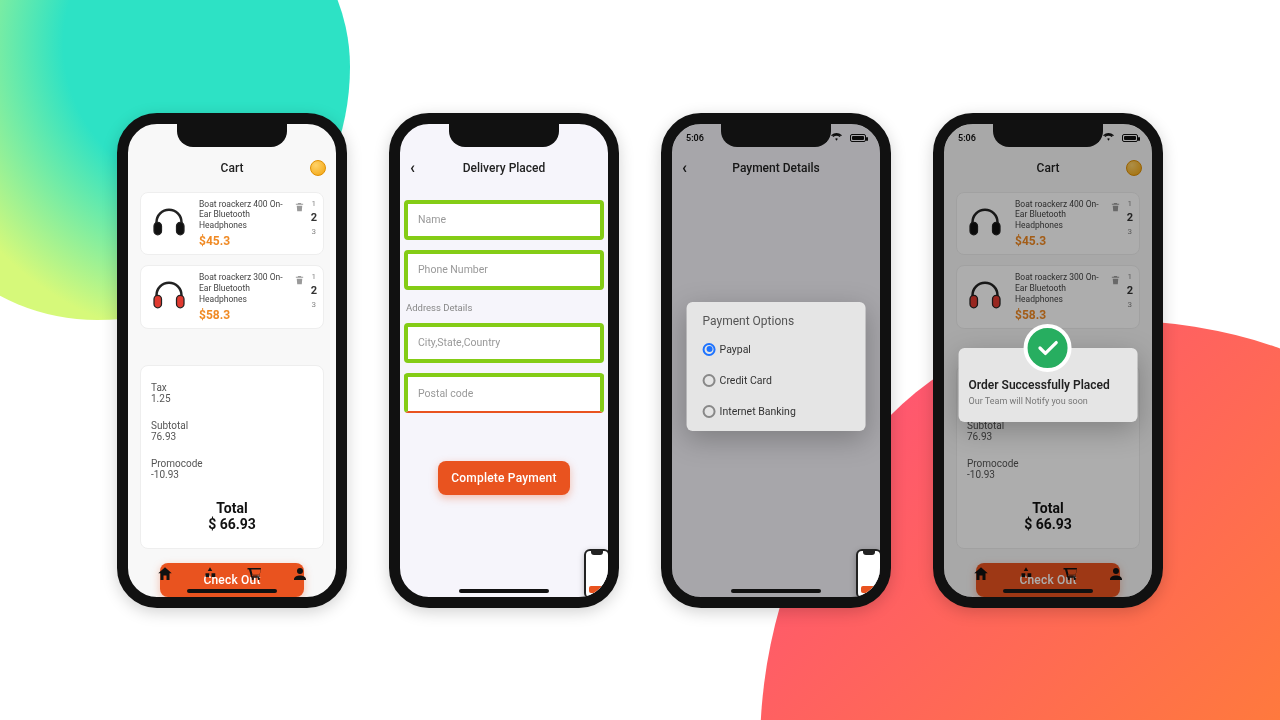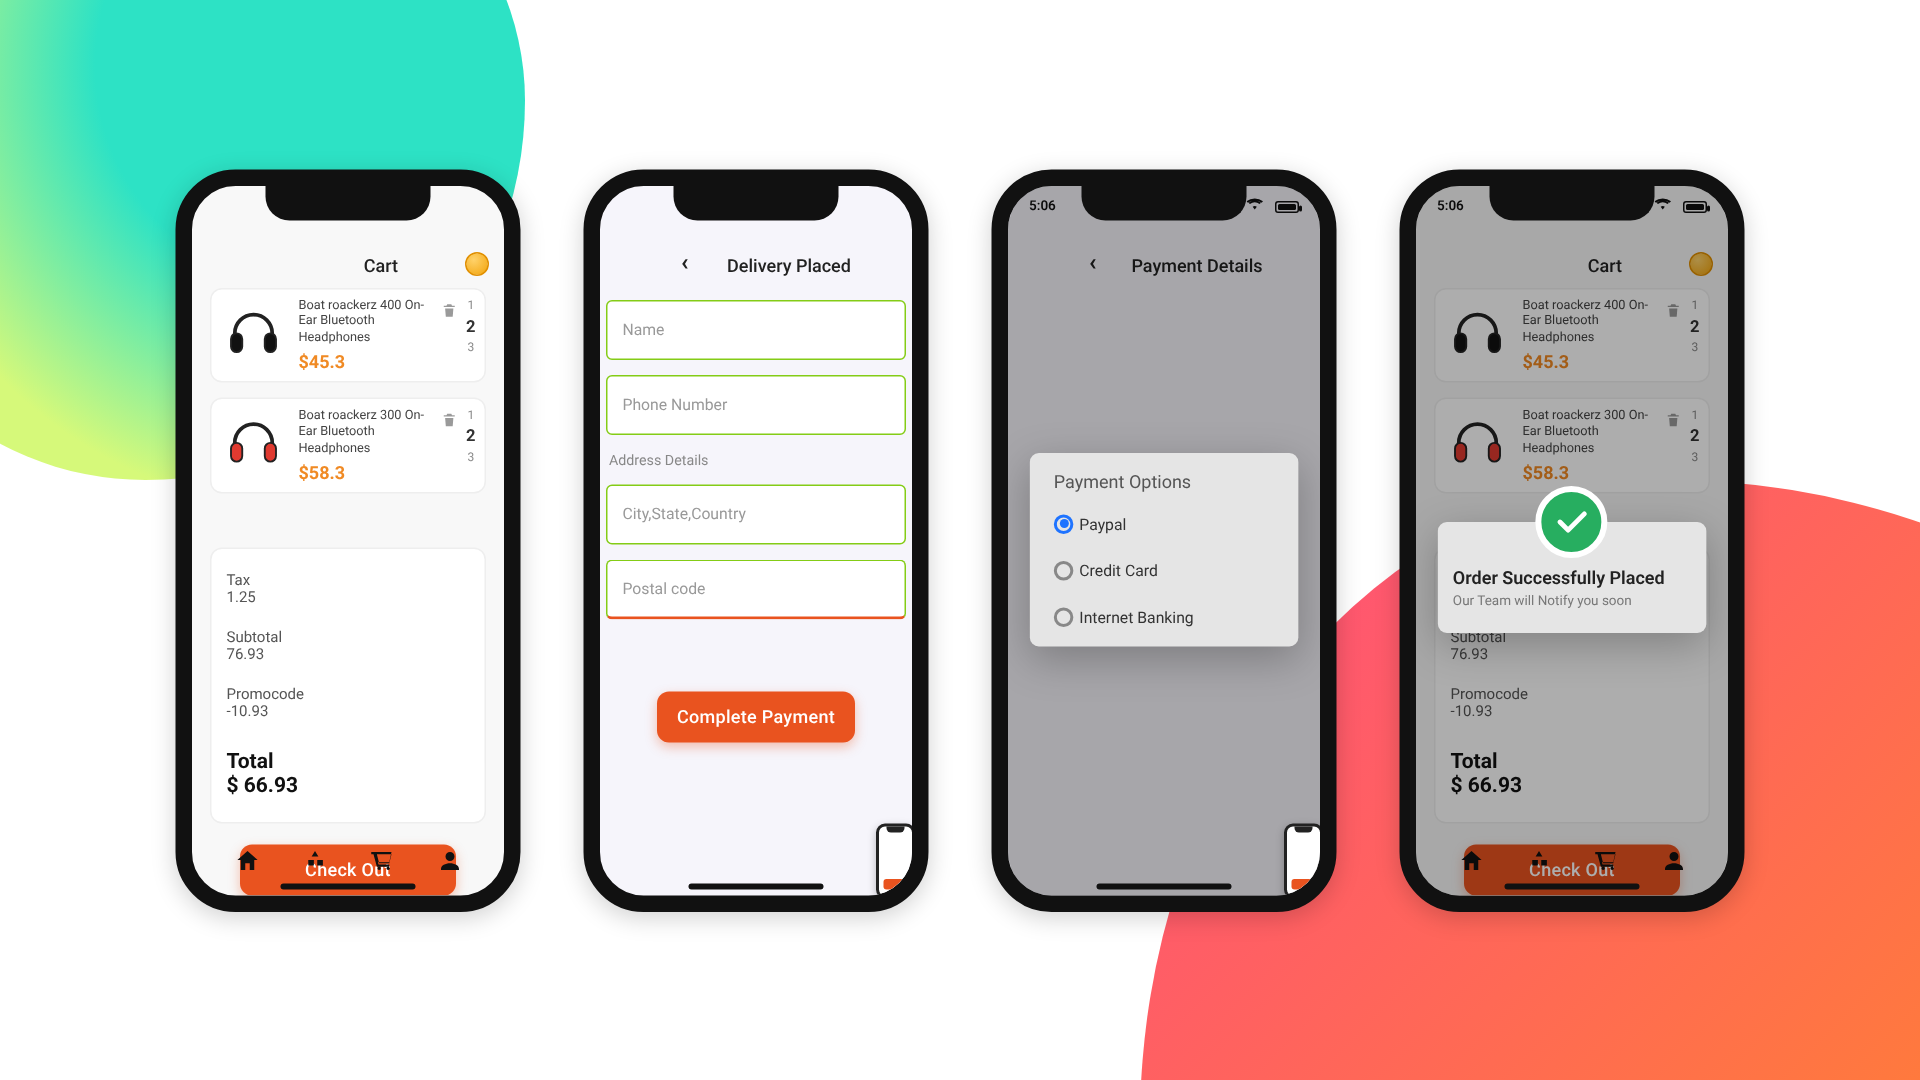--- a/index.html
+++ b/index.html
@@ -37,21 +37,21 @@
   .phone .statusbar {
     height: 28px; display: flex; align-items: center; justify-content: space-between;
     padding: 0 14px; font-size: 9px; font-weight: 600; color: #111;
   }
   .phone.dim .dimlayer { position: absolute; inset: 0; background: rgba(0,0,0,.32); z-index: 20; }
   .phone .home-indicator {
     position: absolute; bottom: 4px; left: 50%; transform: translateX(-50%);
     width: 90px; height: 4px; background: #111; border-radius: 3px; z-index: 30;
   }
 
-  .titlebar { display: flex; align-items: flex-end; justify-content: center; position: relative; height: 32px; margin-left: 44px; }
+  .titlebar { display: flex; align-items: center; justify-content: center; position: relative; height: 32px; }
   .titlebar .title { font-size: 12px; font-weight: 500; color: #222; }
   .titlebar .back { position: absolute; left: 10px; font-size: 16px; font-weight: 700; color: #222; }
   .titlebar .coin {
     position: absolute; right: 10px; width: 16px; height: 16px; border-radius: 50%;
     background: radial-gradient(circle at 35% 30%, #ffd26a, #f2a40c);
     border: 1px solid #e08f00;
   }
 
   .content { padding: 4px 8px 0; height: calc(100% - 60px); overflow: hidden; position: relative; }
 
@@ -62,35 +62,35 @@
   .cart-name { font-size: 8.5px; color: #444; line-height: 1.25; }
   .cart-price { font-size: 12px; font-weight: 700; margin-top: 4px; color: #f08a24; }
   .cart-side { display: flex; flex-direction: column; align-items: center; gap: 3px; }
   .trash { width: 11px; height: 14px; color: #9a9a9a; }
   .qty { font-size: 8px; color: #888; }
   .qty.big { font-size: 11px; font-weight: 700; color: #333; }
 
   
   .totals { background: #fff; border: 1px solid #eee; border-radius: 8px; margin: 36px 4px 8px; padding: 8px 10px; }
   .totals .row { display: flex; justify-content: space-between; font-size: 10px; color: #555; padding: 8px 0; flex-direction: column; }
-  .totals .row.total { font-size: 14px; font-weight: 700; color: #111; padding-top: 12px; }
+  .totals .row.total { font-size: 14px; font-weight: 700; color: #111; padding-top: 12px; text-align: center; }
 
   .big-btn {
     margin: 14px auto 0; display: block; width: 75%; height: 34px; border: none; border-radius: 8px;
     background: #e9531f; color: #fff; font-size: 12px; font-weight: 500; letter-spacing: .2px;
     box-shadow: 0 3px 8px rgba(233,83,31,.35);
   }
 
   
   .bottomnav { position: absolute; left: 0; right: 0; bottom: 14px; display: flex; justify-content: space-around; padding: 0 14px; z-index: 10; }
   .bottomnav .nav-icon { width: 18px; height: 18px; }
 
   
   .form { padding: 6px 4px; }
-  .field { background: #fff; border: 1px solid #84cc16; border-radius: 4px; margin: 10px 0; height: 40px; display: flex; align-items: center; padding: 0 10px; font-size: 10.5px; color: #999; }
+  .field { background: #fff; border: 4px solid #84cc16; border-radius: 4px; margin: 10px 0; height: 40px; display: flex; align-items: center; padding: 0 10px; font-size: 10.5px; color: #999; }
   .field.accent { border-bottom: 2px solid #e9531f; }
   .section-label { font-size: 9.5px; color: #888; margin: 12px 0 2px 2px; }
 
   
   .modal {
     position: absolute; left: 50%; transform: translateX(-50%);
     background: #e5e5e5; border-radius: 6px; box-shadow: 0 8px 28px rgba(0,0,0,.25);
     z-index: 30; width: 86%;
   }
   .pay-modal { top: 178px; padding: 12px 4px 4px; }

